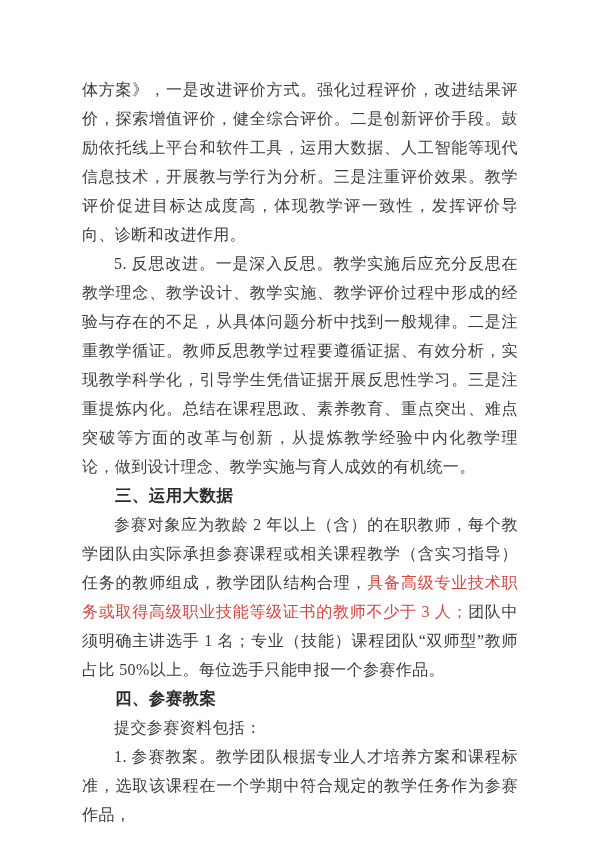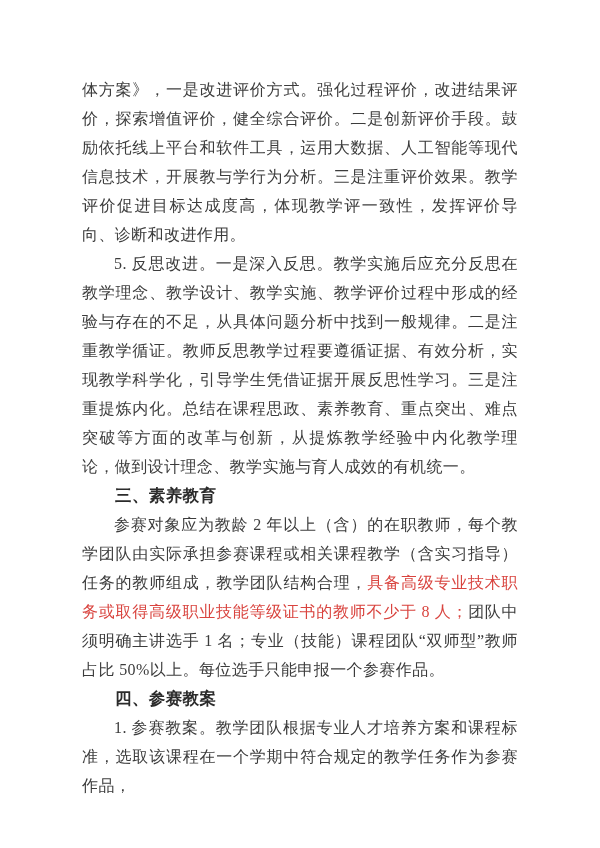--- a/index.html
+++ b/index.html
@@ -51,23 +51,24 @@
 </head>
 <body>
 
 <div class="page">
   <div class="content">
 
     <p class="no-indent">体方案》，一是改进评价方式。强化过程评价，改进结果评价，探索增值评价，健全综合评价。二是创新评价手段。鼓励依托线上平台和软件工具，运用大数据、人工智能等现代信息技术，开展教与学行为分析。三是注重评价效果。教学评价促进目标达成度高，体现教学评一致性，发挥评价导向、诊断和改进作用。</p>
 
     <p>5. 反思改进。一是深入反思。教学实施后应充分反思在教学理念、教学设计、教学实施、教学评价过程中形成的经验与存在的不足，从具体问题分析中找到一般规律。二是注重教学循证。教师反思教学过程要遵循证据、有效分析，实现教学科学化，引导学生凭借证据开展反思性学习。三是注重提炼内化。总结在课程思政、素养教育、重点突出、难点突破等方面的改革与创新，从提炼教学经验中内化教学理论，做到设计理念、教学实施与育人成效的有机统一。</p>
 
-    <h3 class="heading">三、素养教育</h3>
+    <h3 class="heading">三、运用大数据</h3>
 
-    <p><span>参赛对象应为教龄 2 年以上（含）的在职教师，每个教学团队由实际承担参赛课程或相关课程教学（含实习指导）任务的教师组成，教学团队结构合理，</span><span class="red">具备高级专业技术职务或取得高级职业技能等级证书的教师不少于 8 人；</span><span>团队中须明确主讲选手 1 名；专业（技能）课程团队“双师型”教师占比 50%以上。每位选手只能申报一个参赛作品。</span></p>
+    <p><span>参赛对象应为教龄 2 年以上（含）的在职教师，每个教学团队由实际承担参赛课程或相关课程教学（含实习指导）任务的教师组成，教学团队结构合理，</span><span class="red">具备高级专业技术职务或取得高级职业技能等级证书的教师不少于 3 人；</span><span>团队中须明确主讲选手 1 名；专业（技能）课程团队“双师型”教师占比 50%以上。每位选手只能申报一个参赛作品。</span></p>
 
     <h3 class="heading">四、参赛教案</h3>
 
+    <p>提交参赛资料包括：</p>
 
     <p>1. 参赛教案。教学团队根据专业人才培养方案和课程标准，选取该课程在一个学期中符合规定的教学任务作为参赛作品，</p>
 
   </div>
 </div>
 
 </body></html>

